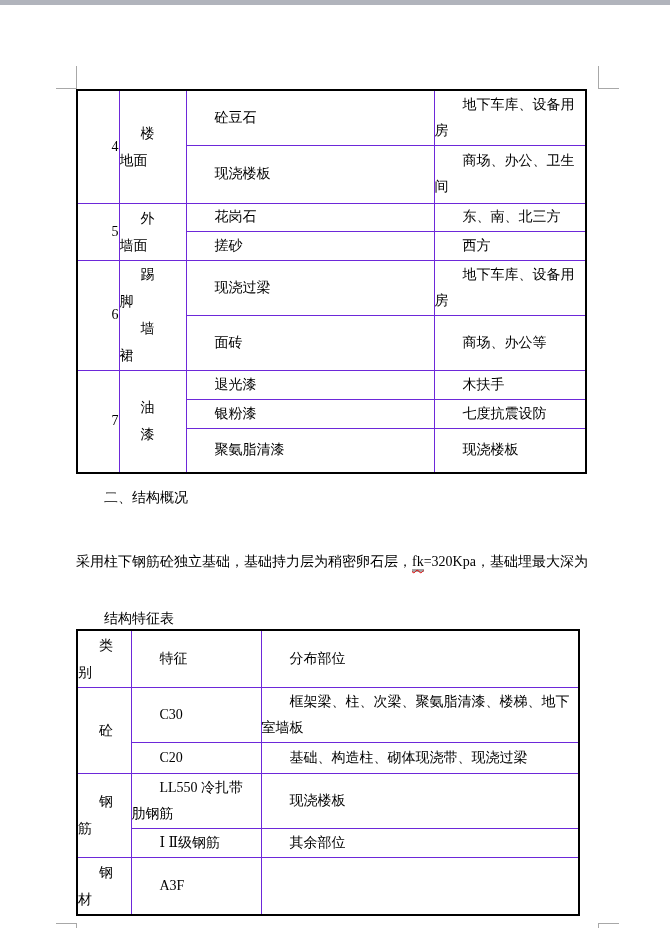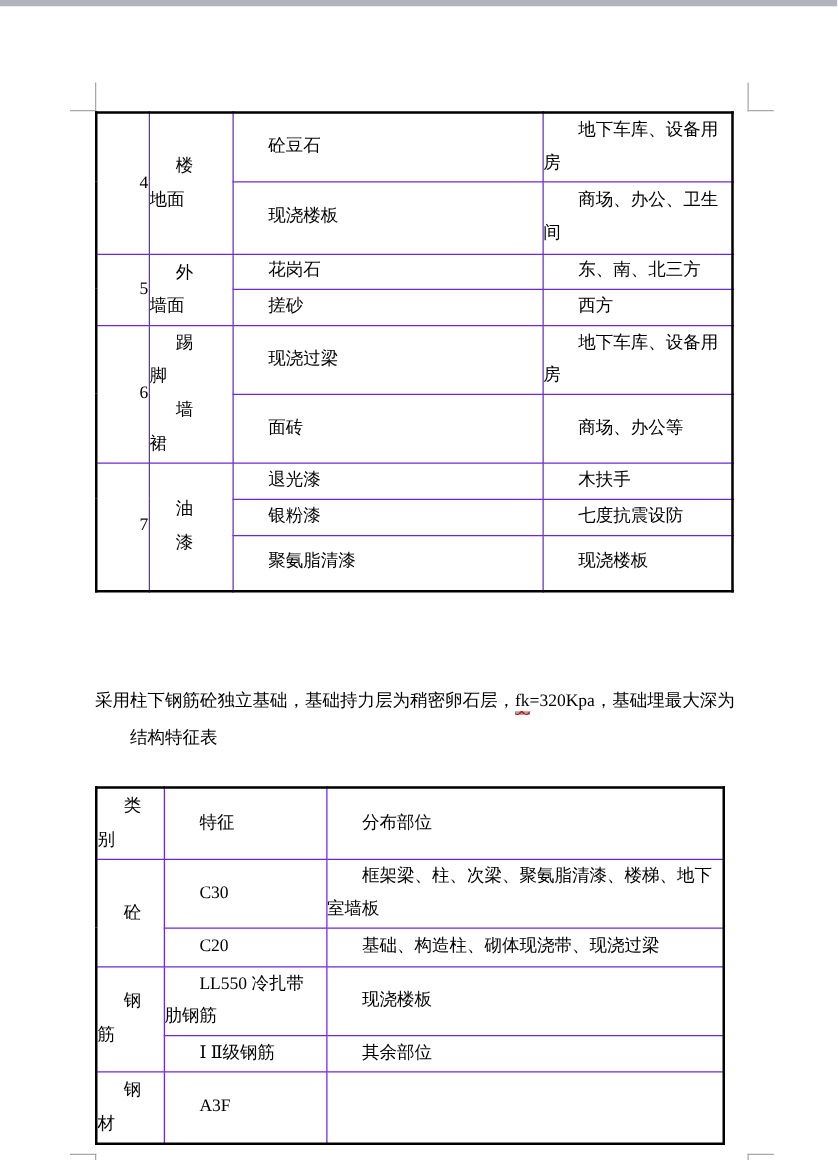--- a/index.html
+++ b/index.html
@@ -25,21 +25,21 @@
 
   tr.h55{height:55px;} tr.h58{height:58px;} tr.h28{height:28px;} tr.h29{height:29px;}
   tr.h30{height:45px;} tr.h31{height:31px;} tr.h57{height:57px;}
 
   .textblock{position:absolute;left:76px;width:524px;font-size:14px;line-height:29px;white-space:pre;}
   .indent2{text-indent:2em;}
   #heading{top:483px;}
   #paraline1{top:518px;}
   #paraline2{top:547px;}
   #paraline3{top:576px;}
-  #tblcaption{top:576px;}
+  #tblcaption{top:604px;}
   .fk-u{border-bottom:3px solid #a3a3a3;}
   .fk-sq{text-decoration-line:underline;text-decoration-style:wavy;text-decoration-color:#e00000;text-decoration-thickness:1px;text-underline-offset:3px;}
 </style>
 </head>
 <body>
 
 <div id="page">
   <div class="topbar"></div>
   <div class="mark tl"></div>
   <div class="mark tr"></div>
@@ -111,20 +111,21 @@
       <td class="mat">银粉漆</td>
       <td class="loc">七度抗震设防</td>
     </tr>
     <tr class="h30">
       <td class="mat">聚氨脂清漆</td>
       <td class="loc">现浇楼板</td>
     </tr>
   </tbody>
     </table>
 
+  <div class="textblock indent2" id="heading">二、结构概况</div>
   <div class="textblock" id="paraline2"><span>采用柱下钢筋砼独立基础，基础持力层为稍密卵石层，</span><span class="fk-u"><span class="fk-sq">fk</span></span><span>=320Kpa，基础埋最大深为</span></div>
   <div class="textblock indent2" id="tblcaption">结构特征表</div>
 
   <table class="doc" id="tbl-struct">
     <colgroup>
         <col style="width:54px">
         <col style="width:130px">
         <col style="width:318px">
       </colgroup>
     <tbody>

